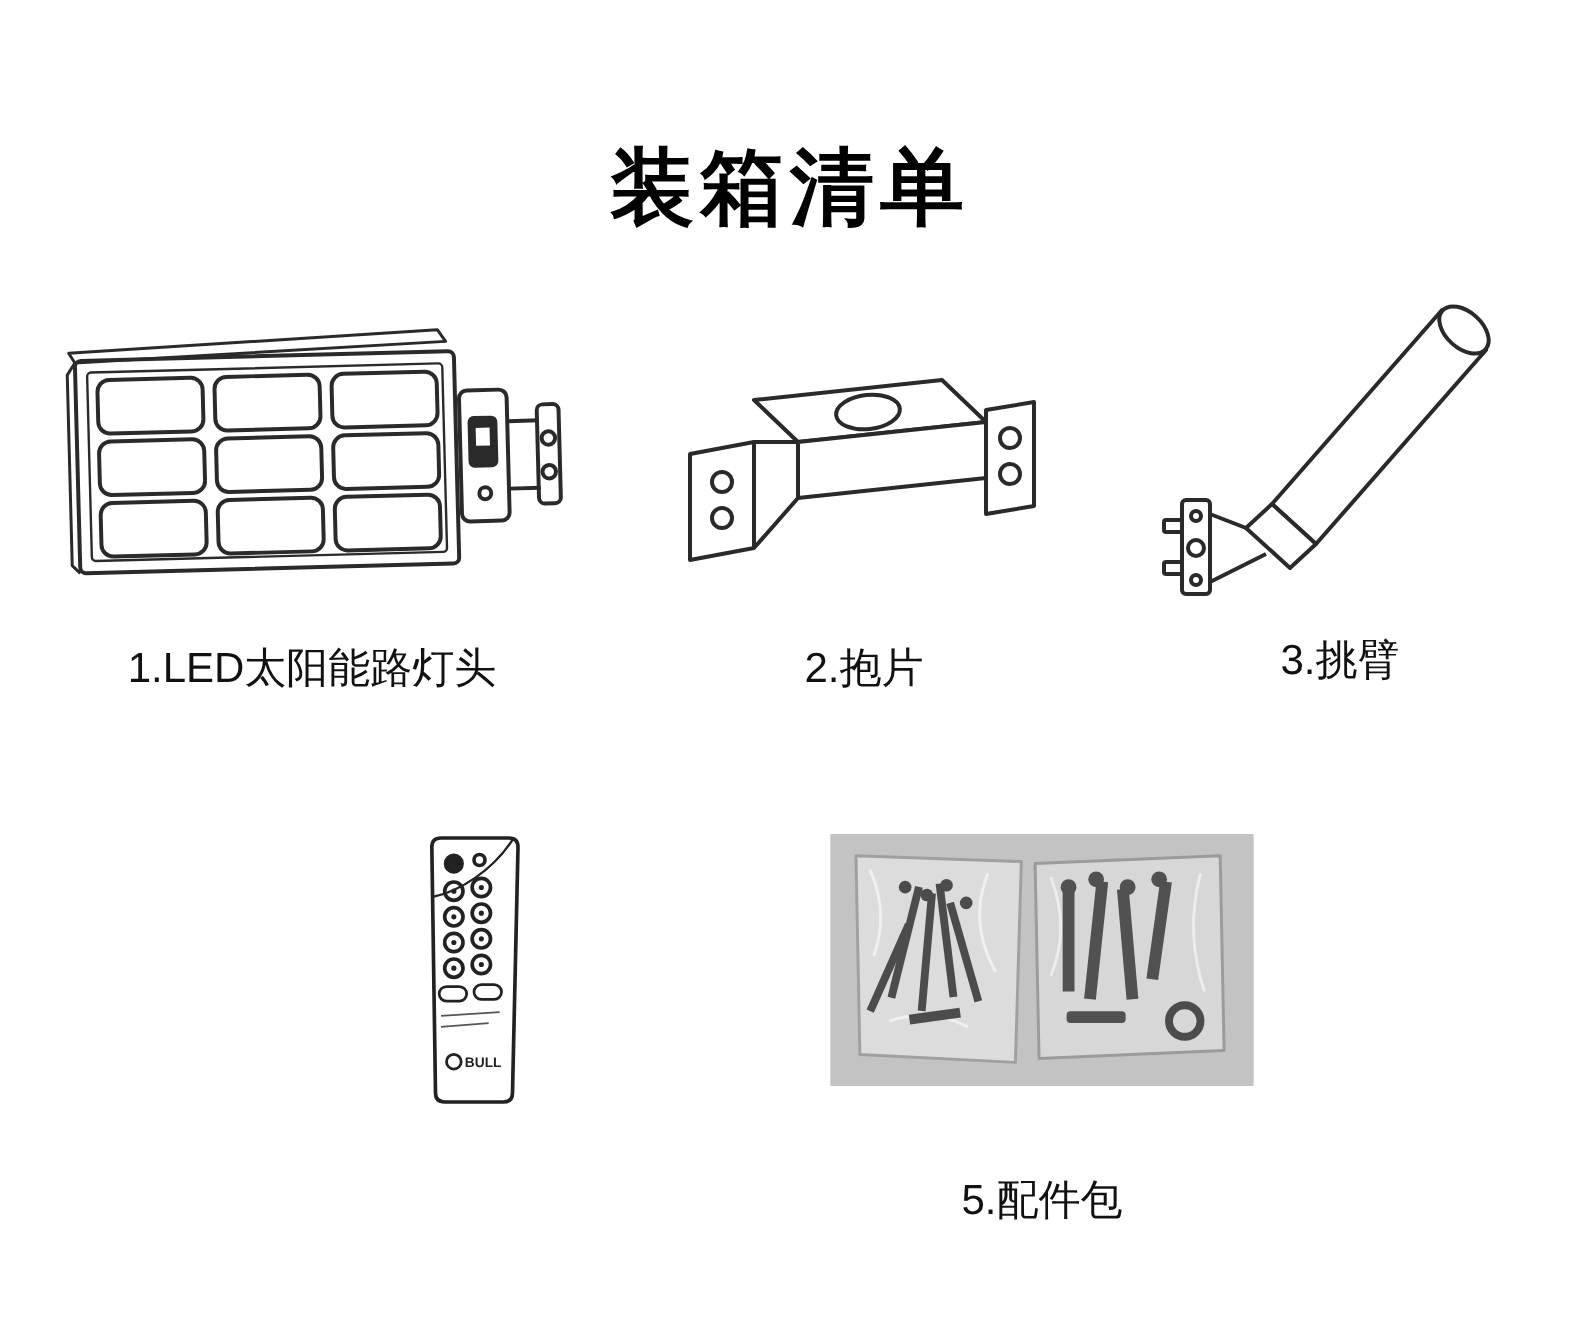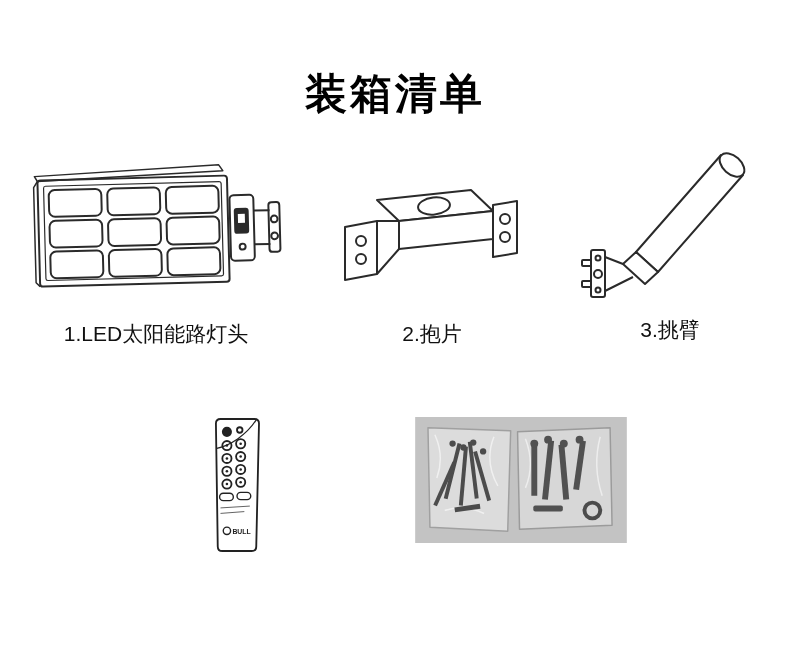--- a/index.html
+++ b/index.html
@@ -201,15 +201,16 @@
           <rect x="164" y="24" width="6" height="50" transform="rotate(8 167 49)"></rect>
           <circle cx="121" cy="27" r="4"></circle>
           <circle cx="135" cy="23" r="4"></circle>
           <circle cx="151" cy="27" r="4"></circle>
           <circle cx="167" cy="23" r="4"></circle>
           <rect x="120" y="90" width="30" height="6" rx="2"></rect>
         </g>
         <circle cx="180" cy="95" r="8" fill="none" stroke="#4c4c4c" stroke-width="4"></circle>
       </svg>
     </div>
+    <figcaption class="caption">5.配件包</figcaption>
   </figure>
 
 </div>
 
 </body></html>

